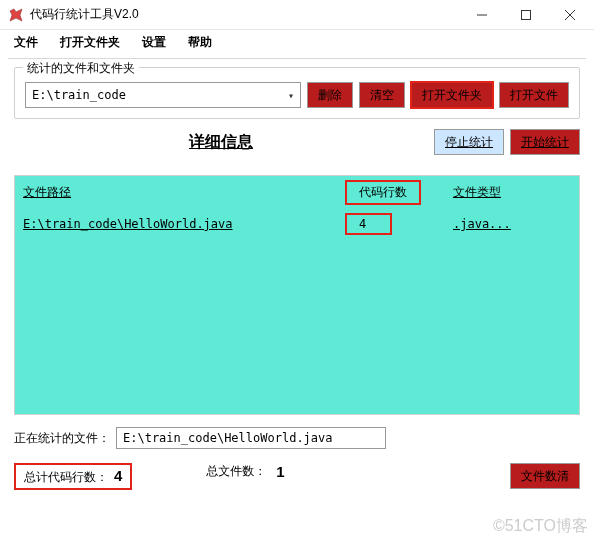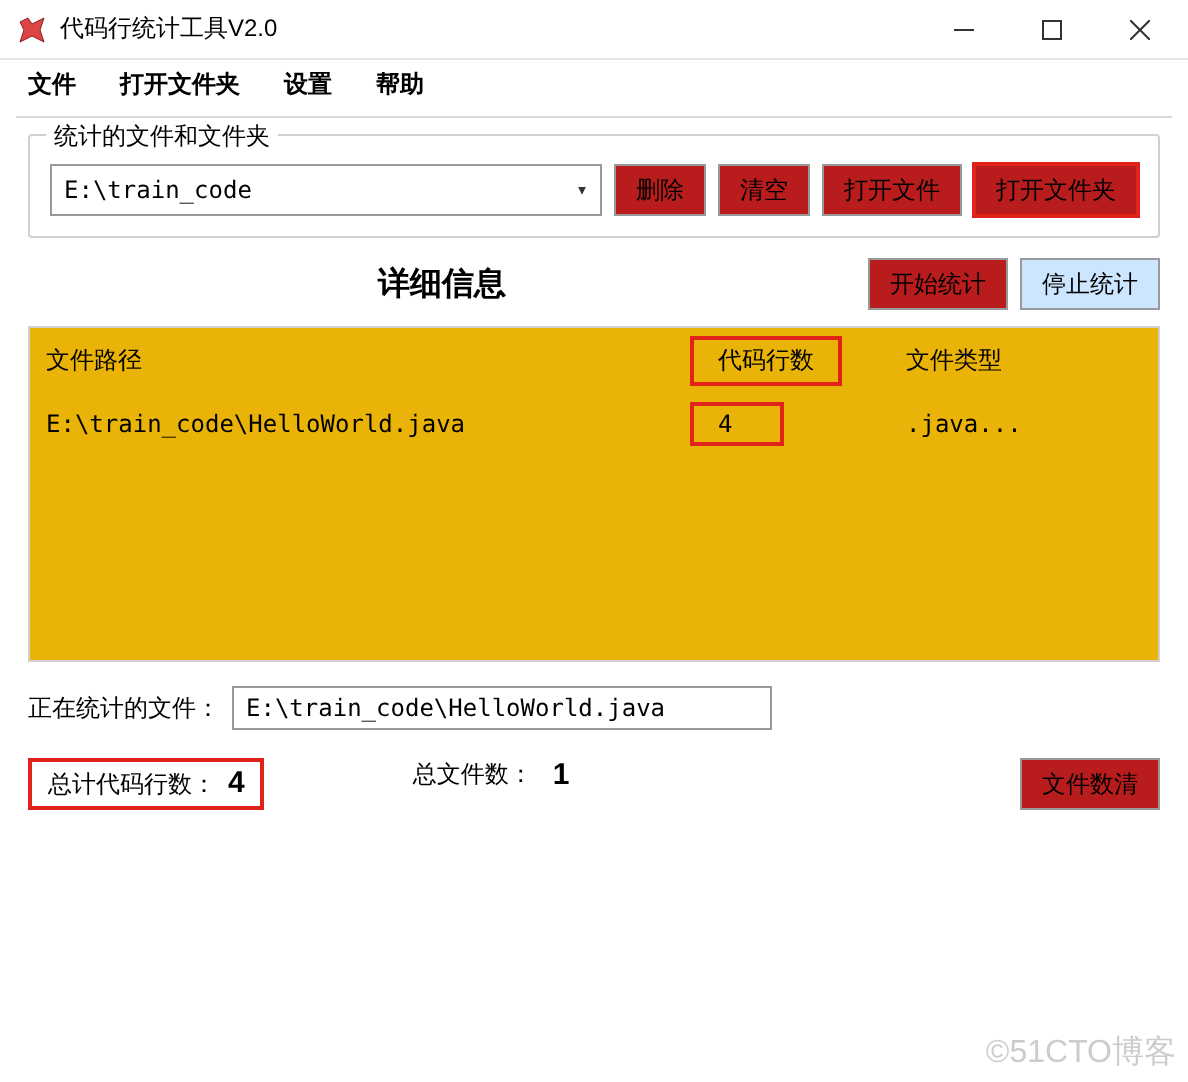--- a/index.html
+++ b/index.html
@@ -105,34 +105,36 @@
   .btn.stop { background: #cde6ff; }
   .highlight-red {
     outline: 2px solid #e2231a;
     outline-offset: -1px;
   }
   .detail-header {
     display: flex;
     align-items: center;
     justify-content: flex-end;
     gap: 6px;
-    margin-bottom: 8px;
+    margin-bottom: 20px;
+    text-decoration: underline;
   }
   .detail-title {
     flex: 1;
     text-align: center;
     font-size: 16px;
     font-weight: bold;
   }
   .detail-box {
     border: 1px solid #d0d0d0;
-    height: 168px;
-    background: #eab308;
+    height: 240px;
+    background: #5eead4;
     overflow: hidden;
     position: relative;
+    text-decoration: underline;
   }
   .detail-inner {
     height: 100%;
     overflow: auto;
   }
   .detail-table {
     width: 100%;
     border-collapse: collapse;
   }
   .detail-table th, .detail-table td {
@@ -241,29 +243,29 @@
 
   <div class="groupbox">
     <div class="groupbox-title">统计的文件和文件夹</div>
     <div class="path-row">
       <div class="combo">
         <span>E:\train_code</span>
         <span class="combo-arrow">▾</span>
       </div>
       <div class="btn">删除</div>
       <div class="btn">清空</div>
+      <div class="btn highlight-red">打开文件夹</div>
       <div class="btn">打开文件</div>
-      <div class="btn highlight-red">打开文件夹</div>
     </div>
   </div>
 
   <div class="detail-header">
     <div class="detail-title">详细信息</div>
+    <div class="btn stop">停止统计</div>
     <div class="btn">开始统计</div>
-    <div class="btn stop">停止统计</div>
   </div>
 
   <div class="detail-box">
     <div class="detail-inner">
       <table class="detail-table">
         <tbody>
             <tr>
           <th class="col-path">文件路径</th>
           <th class="col-lines">
             <span class="lines-cell-wrap">

